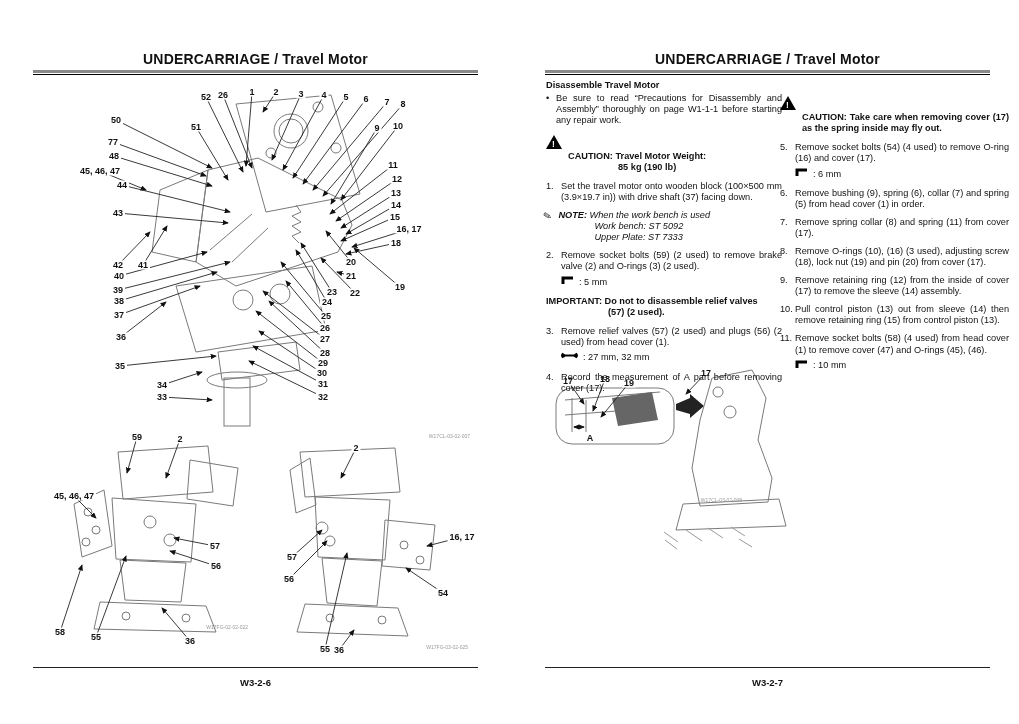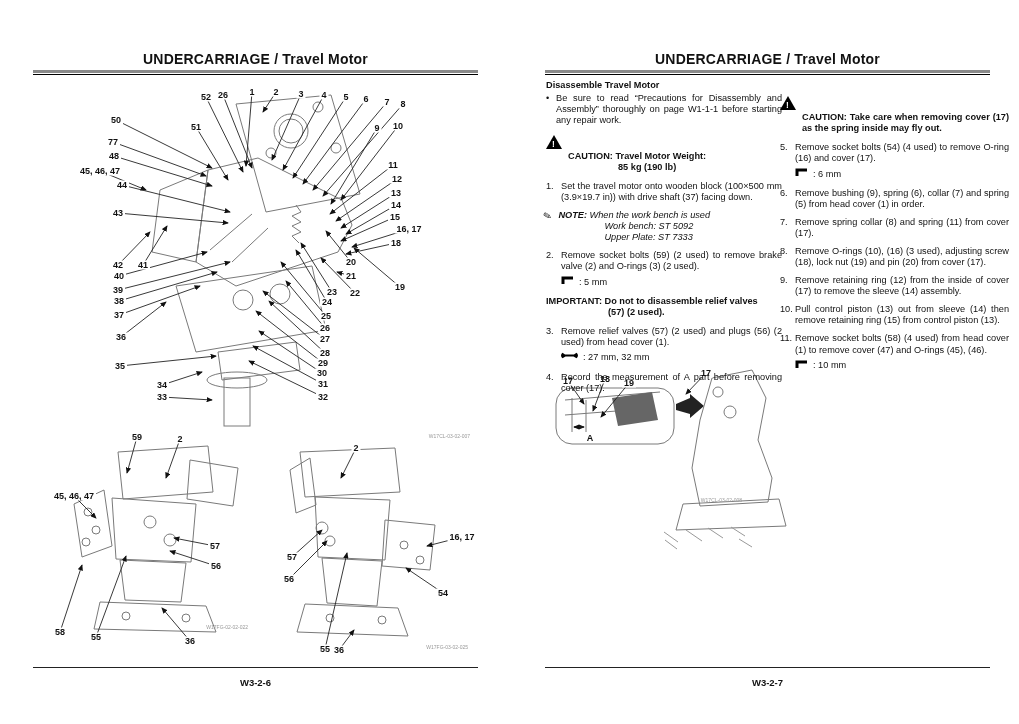--- a/index.html
+++ b/index.html
@@ -34,21 +34,21 @@
              border-bottom:14px solid #000;position:relative;margin-top:1px;}
   .warn-bang{position:absolute;left:-2px;top:3.5px;color:#fff;font-size:8.5px;font-weight:bold;font-style:normal;}
   .caution .ctxt{flex:1;margin-top:17px;}
   .c2{margin-left:0px;}
   .cindent{margin-left:50px;font-weight:bold;}
   .step{display:flex;margin-bottom:7px;}
   .step .num{width:15px;flex:none;}
   .step .txt{flex:1;}
   .note{display:flex;gap:4px;font-style:italic;margin-bottom:7px;}
   .note-icon{flex:none;font-style:normal;font-size:10px;transform:rotate(-15deg);}
-  .note .nl2{margin-left:46px;}
+  .note .nl2{margin-left:36px;}
   .tool-line{margin:-3px 0 8px 15px;display:flex;align-items:center;gap:5px;}
   .important{margin-bottom:7px;font-weight:bold;}
   .important .imp2{margin-left:62px;}
   .tool-size{font-weight:normal;}
 </style>
 </head>
 <body>
 
 <div class="spread">
 

